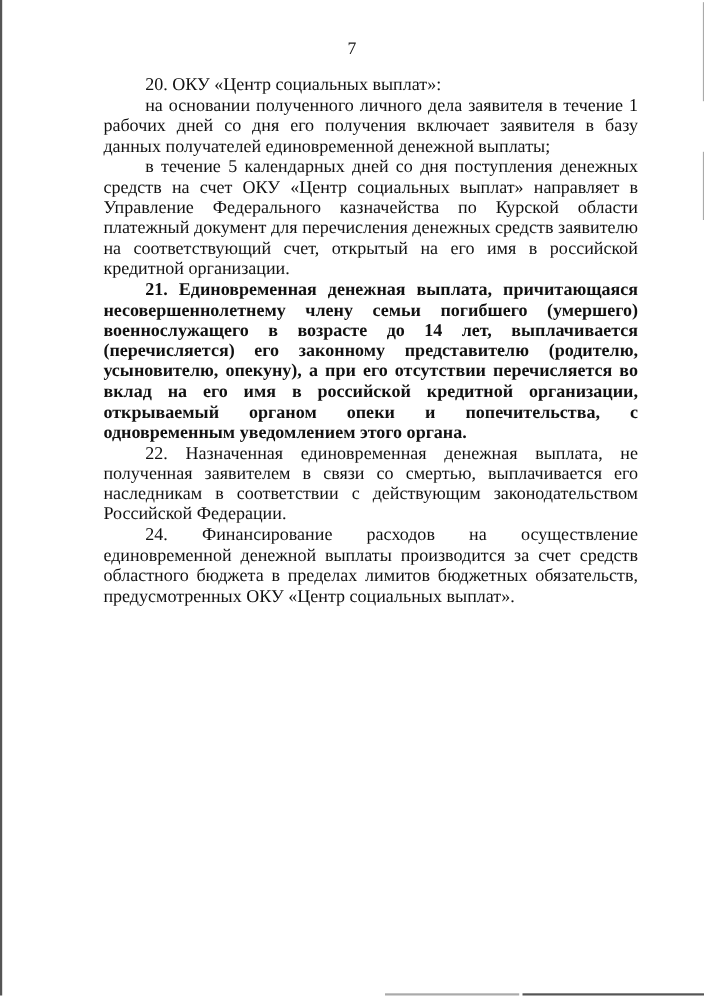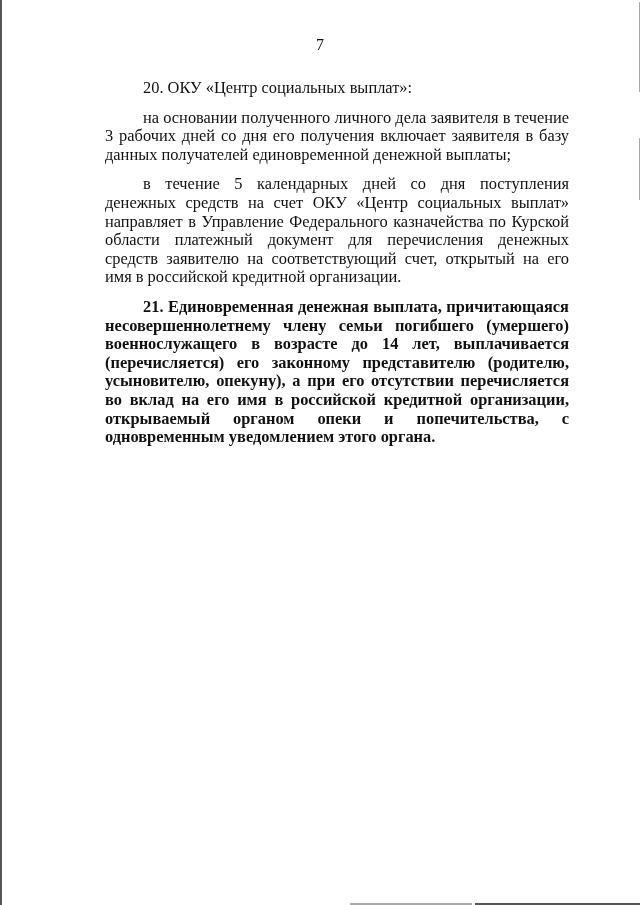--- a/index.html
+++ b/index.html
@@ -7,32 +7,34 @@
       width: 640px; height: 905px; background: #ffffff; position: relative; overflow: hidden;
       font-family: "Liberation Serif", "DejaVu Serif", serif; color: #111;
     }
     .left-edge { position: absolute; left: 0; top: 0; width: 2px; height: 905px; background: #555; }
     .right-edge { position: absolute; left: 639px; top: 2px; width: 1px; height: 90px; background: #aaa; }
     .right-edge2 { position: absolute; left: 639px; top: 138px; width: 1px; height: 62px; background: #aaa; }
     .bottom-edge-a { position: absolute; left: 350px; top: 903px; width: 122px; height: 2px; background: #aaa; }
     .bottom-edge-b { position: absolute; left: 475px; top: 903px; width: 165px; height: 2px; background: #555; }
     .page-num { position: absolute; top: 36px; left: 0; width: 640px; text-align: center; font-size: 16px; }
     .content { position: absolute; left: 94px; top: 68px; width: 486px; font-size: 16.4px; line-height: 18.6px; }
-    .content p { margin: 11px; text-align: justify; text-indent: 38px; }
+    .content p { margin: 0; text-align: justify; text-indent: 38px; }
     .content p.item21 { text-align-last: left; font-weight: bold; }
   </style>
 </head>
 <body>
 
 <div class="left-edge"></div>
 <div class="right-edge"></div>
 <div class="right-edge2"></div>
 <div class="bottom-edge-a"></div>
 <div class="bottom-edge-b"></div>
 
 <div class="page-num">7</div>
 
 <div class="content">
   <p>20. ОКУ «Центр социальных выплат»:</p>
-  <p>на основании полученного личного дела заявителя в течение 3 рабочих дней со дня его получения включает заявителя в базу данных получателей единовременной денежной выплаты;</p>
+  <p>на основании полученного личного дела заявителя в течение 1 рабочих дней со дня его получения включает заявителя в базу данных получателей единовременной денежной выплаты;</p>
   <p>в течение 5 календарных дней со дня поступления денежных средств на счет ОКУ «Центр социальных выплат» направляет в Управление Федерального казначейства по Курской области платежный документ для перечисления денежных средств заявителю на соответствующий счет, открытый на его имя в российской кредитной организации.</p>
   <p class="item21">21. Единовременная денежная выплата, причитающаяся несовершеннолетнему члену семьи погибшего (умершего) военнослужащего в возрасте до 14 лет, выплачивается (перечисляется) его законному представителю (родителю, усыновителю, опекуну), а при его отсутствии перечисляется во вклад на его имя в российской кредитной организации, открываемый органом опеки и попечительства, с одновременным уведомлением этого органа.</p>
+  <p>22. Назначенная единовременная денежная выплата, не полученная заявителем в связи со смертью, выплачивается его наследникам в соответствии с действующим законодательством Российской Федерации.</p>
+  <p>24. Финансирование расходов на осуществление единовременной денежной выплаты производится за счет средств областного бюджета в пределах лимитов бюджетных обязательств, предусмотренных ОКУ «Центр социальных выплат».</p>
 </div>
 
 </body></html>

